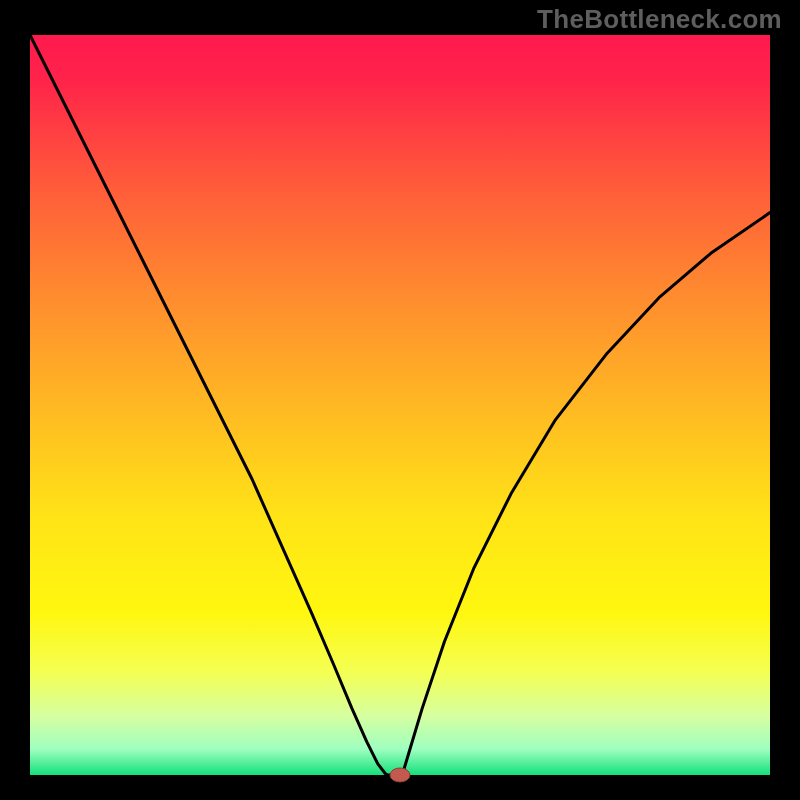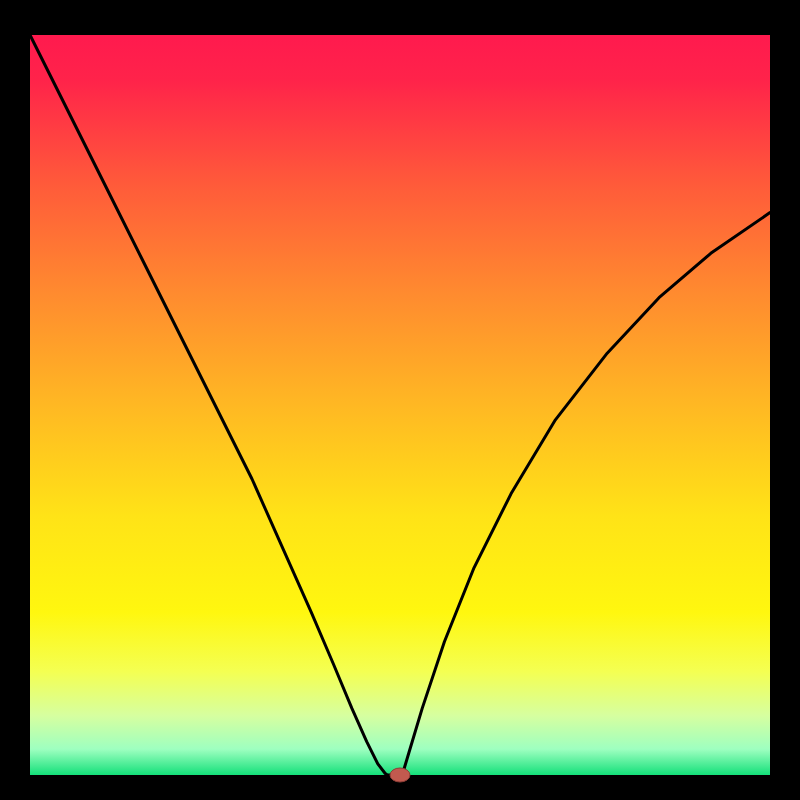--- a/index.html
+++ b/index.html
@@ -29,20 +29,21 @@
   svg {
     position: absolute;
     top: 0;
     left: 0;
   }
 </style>
 </head>
 <body>
 
 <div class="frame">
+  <div class="watermark">TheBottleneck.com</div>
   <svg id="chart-svg" width="800" height="800">
       <defs>
         <linearGradient id="bg-grad" x1="0" y1="0" x2="0" y2="1">
           <stop offset="0.00%" stop-color="#ff1a4e"></stop>
           <stop offset="6.00%" stop-color="#ff234a"></stop>
           <stop offset="20.00%" stop-color="#ff5a3a"></stop>
           <stop offset="35.00%" stop-color="#ff8b2f"></stop>
           <stop offset="50.00%" stop-color="#ffb823"></stop>
           <stop offset="65.00%" stop-color="#ffe317"></stop>
           <stop offset="78.00%" stop-color="#fff70f"></stop>

